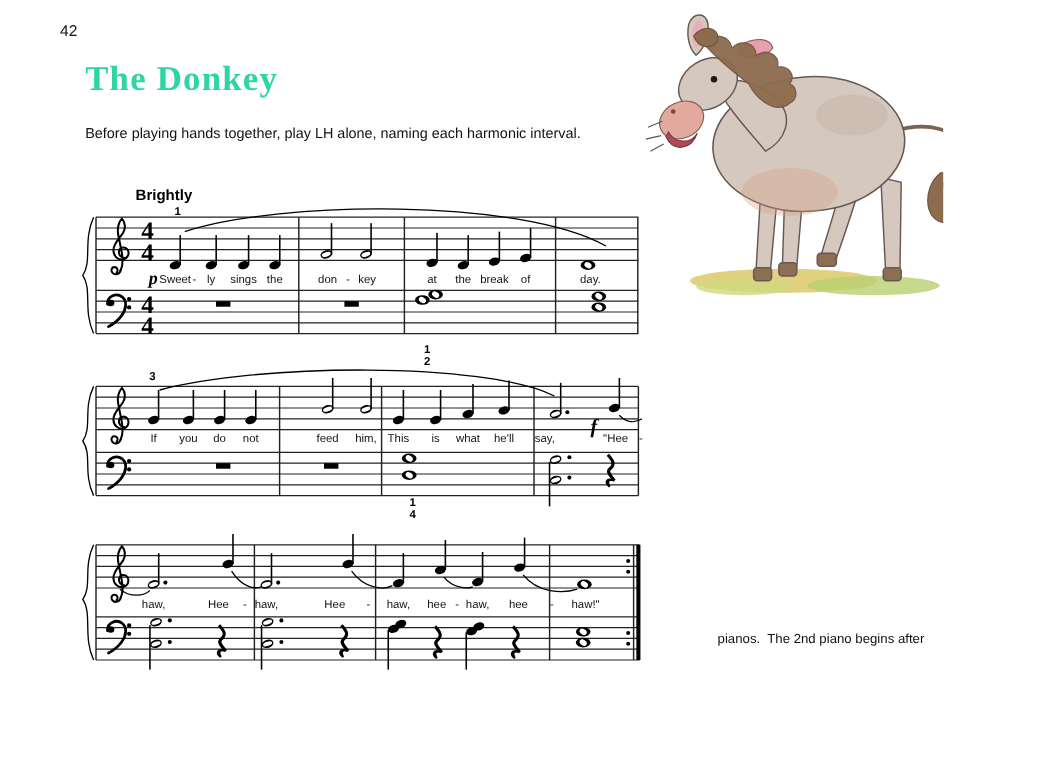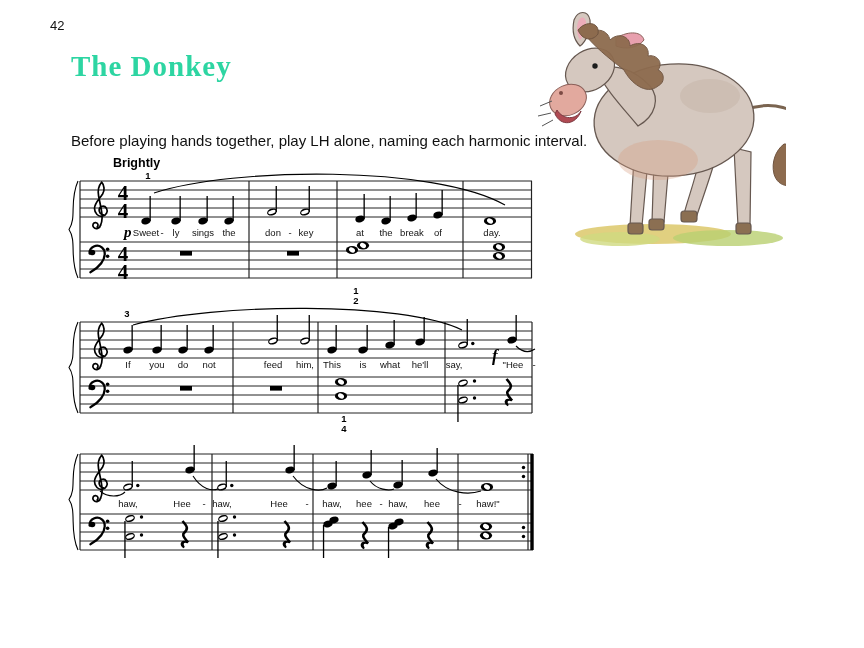--- a/index.html
+++ b/index.html
@@ -1,21 +1,21 @@
 <!DOCTYPE html>
 <html style="--title-color: #2dd5a2; --note-color: #ee3b26;"><head>
 <meta charset="utf-8">
 <style>
   html,body{margin:0;padding:0;background:#fff;}
   .page{position:relative;width:786px;height:648px;background:#fff;overflow:hidden;
         font-family:"Liberation Sans",sans-serif;color:#111;}
   .pagenum{position:absolute;left:50px;top:18px;font-size:13px;}
   .title{position:absolute;left:71px;top:50px;margin:0;font-family:"Liberation Serif",serif;
          font-weight:bold;font-size:29px;letter-spacing:1px;color:var(--title-color,#2dd5a2);}
-  .instruction{position:absolute;left:71px;top:104px;font-size:15px;margin-top:28px;}
+  .instruction{position:absolute;left:71px;top:104px;font-size:12px;}
   svg.system{position:absolute;left:64px;width:480px;overflow:visible;}
   #sys1{top:153px;height:156px;}
   #sys2{top:303px;height:140px;}
   #sys3{top:446px;height:130px;}
   .staffline{stroke:#222;stroke-width:1;}
   .barline{stroke:#222;stroke-width:1.2;}
   .stem{fill:#000;}
   .slur{fill:none;stroke:#000;stroke-width:1.1;}
   .lyr{font-family:"Liberation Sans",sans-serif;font-size:9.5px;fill:#111;}
   .fing{font-family:"Liberation Sans",sans-serif;font-size:9.5px;font-weight:bold;fill:#000;}
@@ -368,18 +368,19 @@
     </g>
     <circle cx="57" cy="58" r="2.7" fill="#1c1c1c"></circle>
     <g stroke="#555" stroke-width="1">
       <line x1="2" y1="98" x2="14" y2="93"></line>
         <line x1="0" y1="108" x2="13" y2="105"></line>
         <line x1="4" y1="118" x2="15" y2="112"></line>
     </g>
   </svg>
 
   <div class="tnote">
+    <div>pianos.  The 2nd piano begins after</div>
     
     
     
   </div>
 
 </div>
 
 </body></html>

